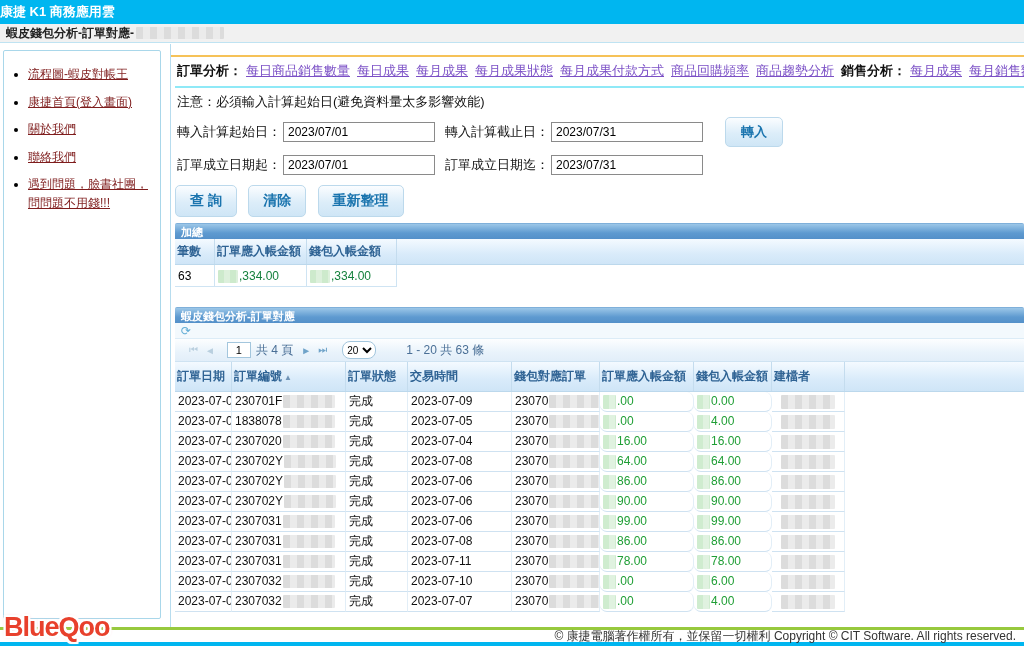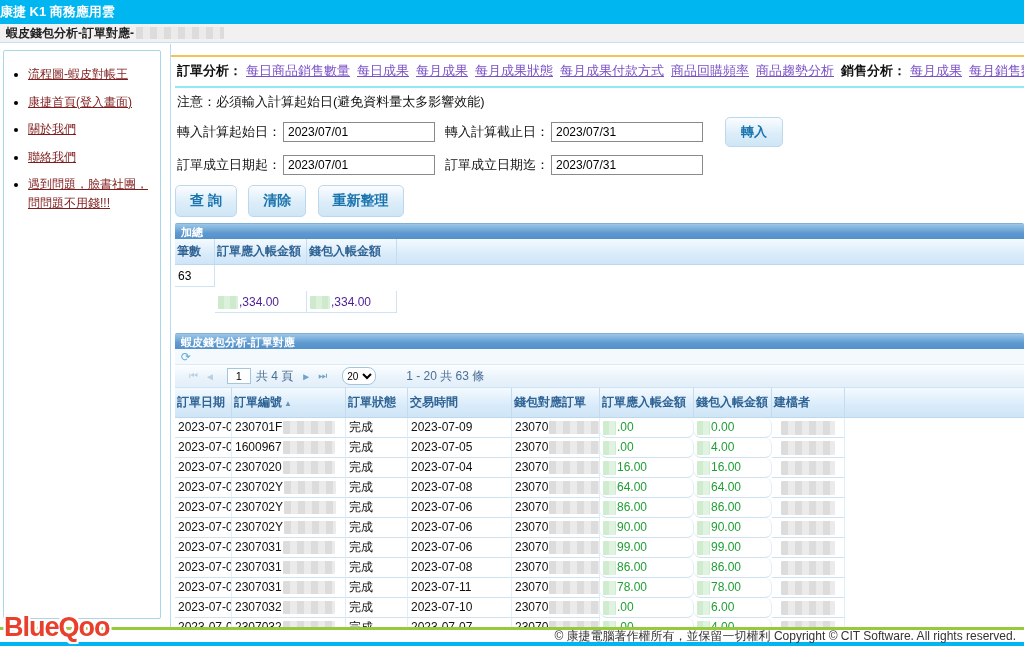--- a/index.html
+++ b/index.html
@@ -38,21 +38,21 @@
   .btn-row .btn { font-size:14px; padding:6px 14px; margin-right:8px; }
   .description { font-size:13px; font-weight:bold; color:#111; padding:3px 0 6px 0; }
 
   
   .panel-bar { height:16px; background:linear-gradient(#9cc7e8,#5e9ad0 60%,#5490c9); border-top:1px solid #7fb0da; color:#fff; font-weight:bold; font-size:11px; line-height:16px; padding-left:6px; border-radius:2px 2px 0 0; }
   .sum-head-row, .grid-head-row { display:flex; background:linear-gradient(#f4faff,#d9ebfa 60%,#cfe5f7); border-bottom:1px solid #bcd8ec; color:#2f6394; font-weight:bold; font-size:12px; }
   .sum-head-row .cell, .grid-head-row .cell { padding:4px 2px; text-align:left; border-right:1px solid #c4dcee; }
   .sum-data-row { display:flex; font-size:12px; background:#fff; }
   .sum-data-row .cell { padding:4px 3px; border-right:1px solid #cfe4f3; border-bottom:1px solid #cfe4f3; height:22px; }
   .sc1 { width:40px; } .sc2 { width:92px; } .sc3 { width:90px; }
-  .green-val { color:#4c1d95;margin-top:26px; }
+  .green-val { color:#15803d; }
   .redact.green { background:repeating-linear-gradient(90deg,#cdeacc 0 6px,#ddf0dc 6px 12px); width:20px; height:13px; margin-right:1px; }
   .summary-wrap { margin-bottom:20px; }
 
   
   .refresh-row { height:16px; background:#f3f9fd; border-bottom:1px solid #dcecf7; padding-left:6px; display:flex; align-items:center; }
   .refresh-icon { color:#64aed6; font-size:12px; line-height:12px; cursor:pointer; }
   .pager-row { height:23px; background:linear-gradient(#fdfeff,#e9f3fb 60%,#e2eef9); border-bottom:1px solid #cfe3f2; display:flex; align-items:center; font-size:12px; color:#4a6f96; padding-left:14px; }
   .pager-row .nav { color:#b9cfdf; font-size:10px; letter-spacing:1px; margin-right:6px; }
   .pager-row .nav.on { color:#6fa3c9; cursor:pointer; }
   .pager-row input { width:24px; height:16px; border:1px solid #a3c6dd; text-align:center; font-size:11px; margin:0 5px; font-family:inherit; }
@@ -173,21 +173,21 @@
               <div class="cell gc4">2023-07-09</div>
               <div class="cell gc5"><span>23070</span><span class="redact wal"></span></div>
               <div class="cell gc6 amount"><span class="redact amt"></span><span>.00</span></div>
               <div class="cell gc7 amount"><span class="redact amt"></span><span>0.00</span></div>
               <div class="cell gc8">
                 <span class="redact who"></span>
               </div>
             </div>
             <div class="grid-row">
               <div class="cell gc1">2023-07-01</div>
-              <div class="cell gc2"><span>1600967</span><span class="redact ord"></span></div>
+              <div class="cell gc2"><span>1838078</span><span class="redact ord"></span></div>
               <div class="cell gc3">完成</div>
               <div class="cell gc4">2023-07-05</div>
               <div class="cell gc5"><span>23070</span><span class="redact wal"></span></div>
               <div class="cell gc6 amount"><span class="redact amt"></span><span>.00</span></div>
               <div class="cell gc7 amount"><span class="redact amt"></span><span>4.00</span></div>
               <div class="cell gc8">
                 <span class="redact who"></span>
               </div>
             </div>
             <div class="grid-row">

